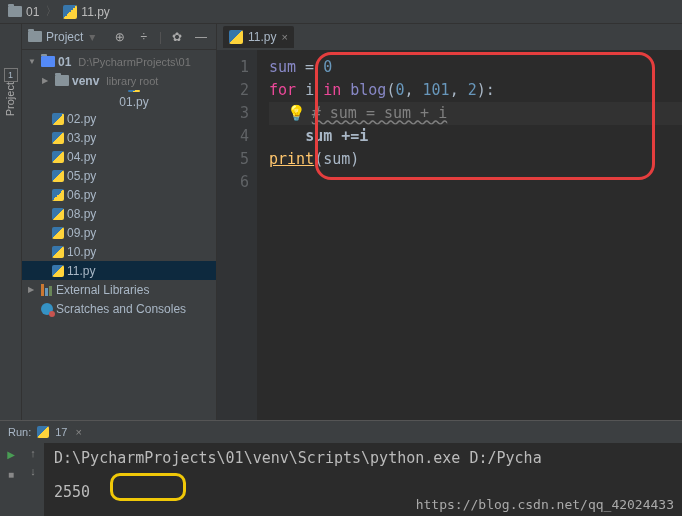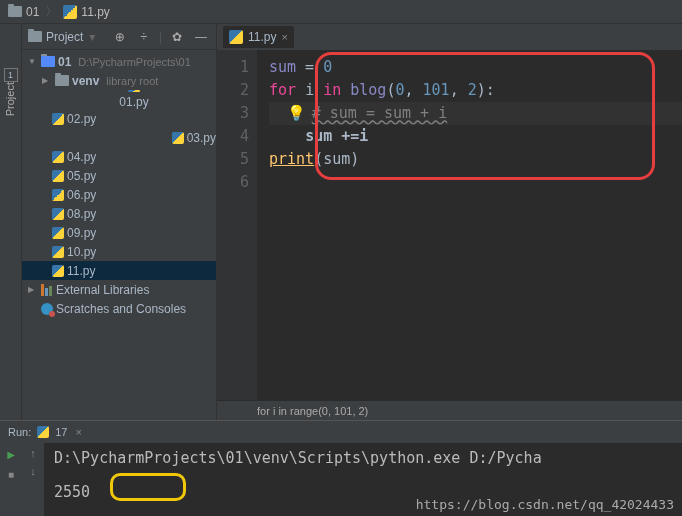--- a/index.html
+++ b/index.html
@@ -115,21 +115,21 @@
         </div>
       <div id="file-list">
           <div class="tree-row" style="padding-left: 30px; flex-direction: column;">
             <span class="py-ico" style="width:12px;height:12px"></span>
             <span>01.py</span>
           </div>
           <div class="tree-row" style="padding-left: 30px;">
             <span class="py-ico" style="width:12px;height:12px"></span>
             <span>02.py</span>
           </div>
-          <div class="tree-row" style="padding-left: 30px; justify-content: flex-end;">
+          <div class="tree-row" style="padding-left: 30px;">
             <span class="py-ico" style="width:12px;height:12px"></span>
             <span>03.py</span>
           </div>
           <div class="tree-row" style="padding-left: 30px;">
             <span class="py-ico" style="width:12px;height:12px"></span>
             <span>04.py</span>
           </div>
           <div class="tree-row" style="padding-left: 30px;">
             <span class="py-ico" style="width:12px;height:12px"></span>
             <span>05.py</span>
@@ -192,23 +192,20 @@
       <div class="code-body">
         <div class="code-line"><span class="fn">sum</span><span> = </span><span class="num">0</span></div>
         <div class="code-line"><span class="kw">for </span><span>i </span><span class="kw">in </span><span class="fn">blog</span><span>(</span><span class="num">0</span><span>, </span><span class="num">101</span><span>, </span><span class="num">2</span><span>):</span></div>
         <div class="code-line cur">  <span class="bulb">💡</span><span class="cmt wavy"># sum = sum + i</span></div>
         <div class="code-line">    <span class="var">sum +=i</span></div>
         <div class="code-line"><span class="fn2">print</span><span>(sum)</span></div>
         <div class="code-line"> </div>
         <div class="annot"></div>
       </div>
     </div>
-    <div class="crumb-bar">
-        <span>for i in range(0, 101, 2)</span>
-      </div>
   </div>
 </div>
 
 <div class="run-pane">
   <div class="run-header">
     <span>Run:</span>
     <span class="py-ico" style="width:12px;height:12px"></span>
     <span>17</span>
     <span class="close">×</span>
   </div>

